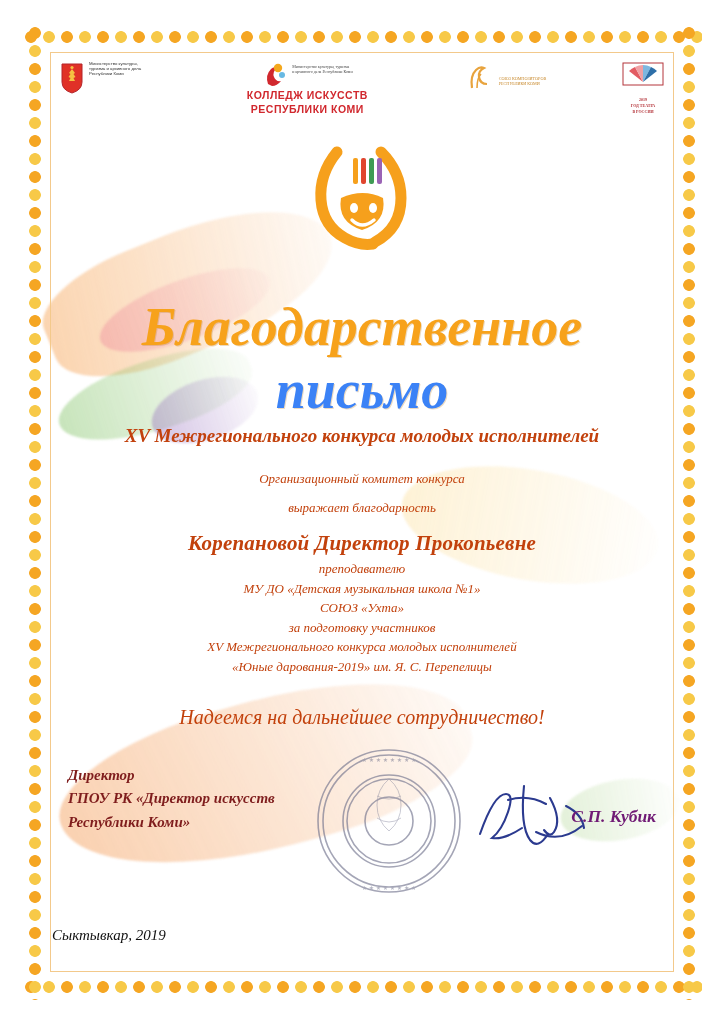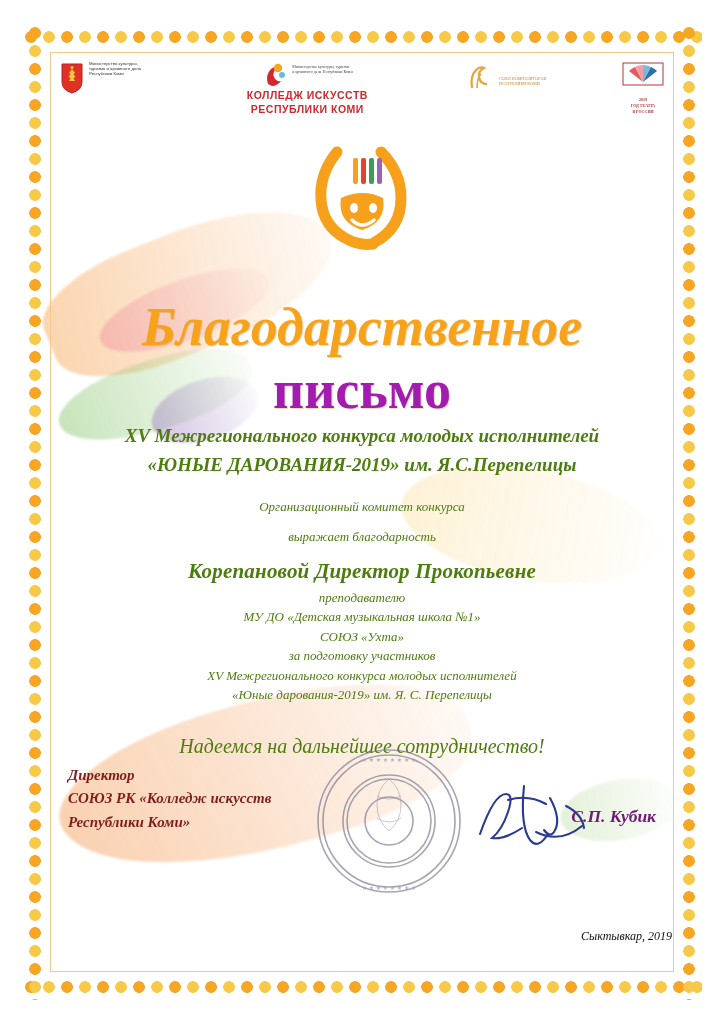--- a/index.html
+++ b/index.html
@@ -212,36 +212,37 @@
     font-style: italic;
     font-weight: bold;
     font-size: 54px;
     color: #f7a21b;
     letter-spacing: 0px;
     line-height: 1.05;
     text-shadow: 1px 1px 0 rgba(180,110,10,.25);
   }
   .title-line-2 {
     font-family: "Liberation Serif", serif;
+    font-style: italic;
     font-weight: bold;
     font-size: 54px;
-    color: #a21caf;
+    color: #3b82f6;
     line-height: 1.05;
     margin-top: 6px;
     text-shadow: 1px 1px 0 rgba(180,110,10,.25);
   }
 
   
   .body-block {
     position: absolute;
     left: 0;
     right: 0;
     top: 368px;
     text-align: center;
-    color: #4d7c0f;
+    color: #c2410c;
   }
   .line {
     font-family: "Liberation Serif", serif;
     font-style: italic;
     font-size: 13px;
     line-height: 1.5;
   }
   .line.comp-1 { font-weight: bold; font-size: 19px; }
   .line.comp-2 { font-weight: bold; font-size: 19px; }
   .gap-sm { height: 10px; }
@@ -300,24 +301,24 @@
     top: 18px;
     width: 150px;
     height: 90px;
   }
 
   .footer-city {
     position: absolute;
     left: 0;
     right: 0;
     bottom: 26px;
-    text-align: right;
-    font-family: "Liberation Serif", serif;
-    font-style: italic;
-    font-size: 12px;
+    text-align: left;
+    font-family: "Liberation Serif", serif;
+    font-style: italic;
+    font-size: 15px;
     color: #111;
   }
 </style>
 </head>
 <body>
 
 <div id="certificate">
 
   <div class="wash wash-orange-1"></div>
   <div class="wash wash-pink"></div>
@@ -406,40 +407,39 @@
       <rect x="80" y="26" width="5" height="26" rx="2" fill="#9a63b5"></rect>
     </svg>
 
     <div class="title-block">
       <div class="title-line-1">Благодарственное</div>
       <div class="title-line-2">письмо</div>
     </div>
 
     <div class="body-block">
       <div class="line comp-1">XV Межрегионального конкурса молодых исполнителей</div>
-      <div class="line comp-2">«ЮНЫЕ ДАРОВАНИЯ-2019» им. Я.С.Перепелицы</div>
       <div class="gap-md"></div>
       <div class="line">Организационный комитет конкурса</div>
       <div class="gap-sm"></div>
       <div class="line">выражает благодарность</div>
       <div class="gap-sm"></div>
       <div class="line recipient">Корепановой Директор Прокопьевне</div>
       <div class="line">преподавателю</div>
       <div class="line">МУ ДО «Детская музыкальная школа №1»</div>
       <div class="line">СОЮЗ «Ухта»</div>
       <div class="line">за подготовку участников</div>
       <div class="line">XV Межрегионального конкурса молодых исполнителей</div>
       <div class="line">«Юные дарования-2019» им. Я. С. Перепелицы</div>
       <div class="line hope">Надеемся на дальнейшее сотрудничество!</div>
     </div>
 
     <div class="sign-block">
       <div class="sign-left">
         <div>Директор</div>
-        <div>СОЮЗ РК «Колледж искусств</div>
+        <div>ГПОУ РК «Директор искусств</div>
         <div>Республики Коми»</div>
       </div>
 
       <svg class="stamp" viewBox="0 0 150 150">
         <g fill="none" stroke="#6d6f8a" stroke-width="1.6">
           <circle cx="75" cy="75" r="71"></circle>
           <circle cx="75" cy="75" r="66"></circle>
           <circle cx="75" cy="75" r="46"></circle>
           <circle cx="75" cy="75" r="42"></circle>
           <circle cx="75" cy="75" r="24"></circle>

